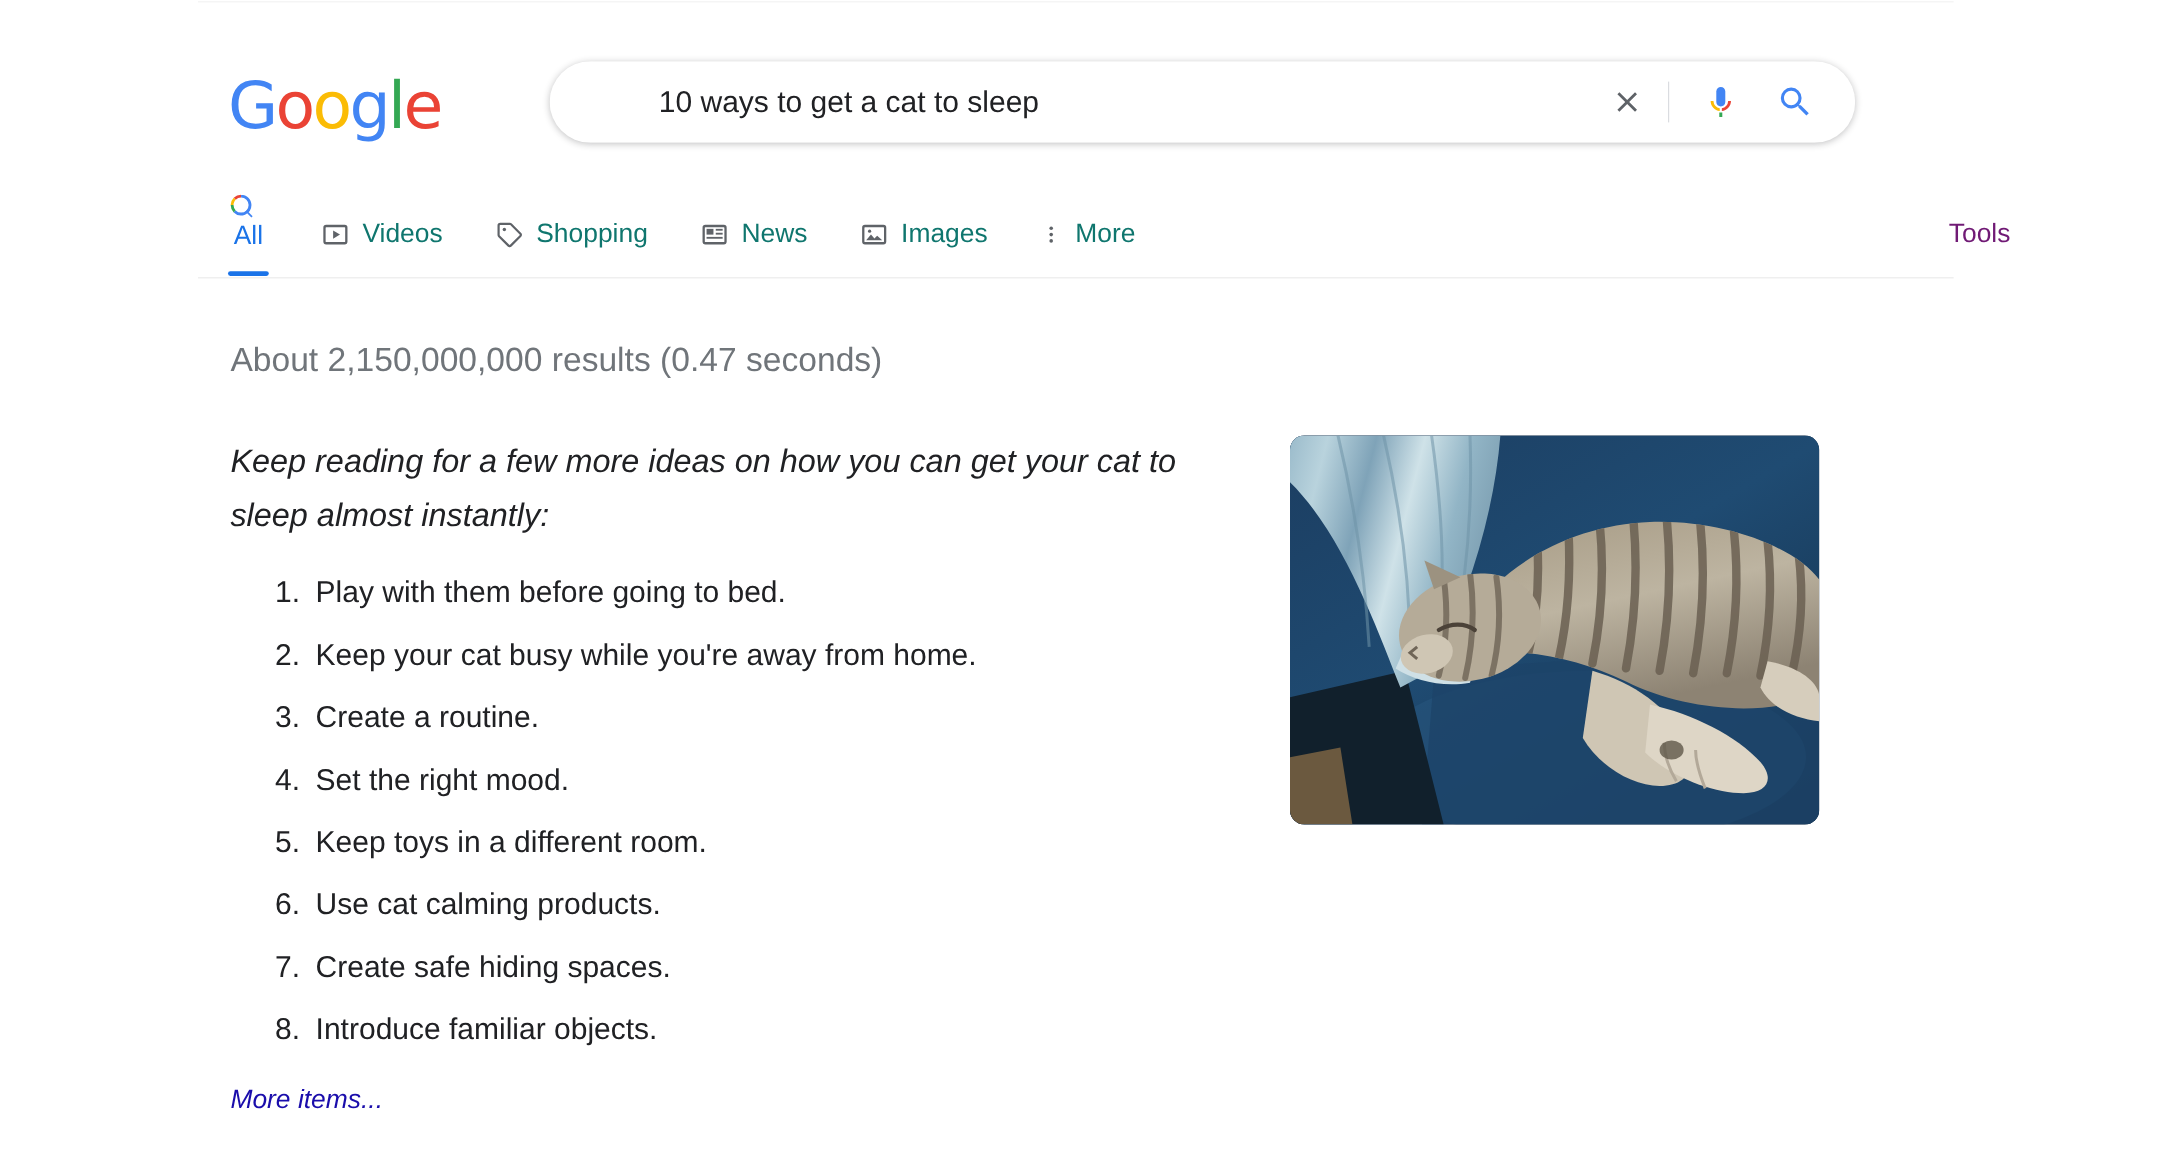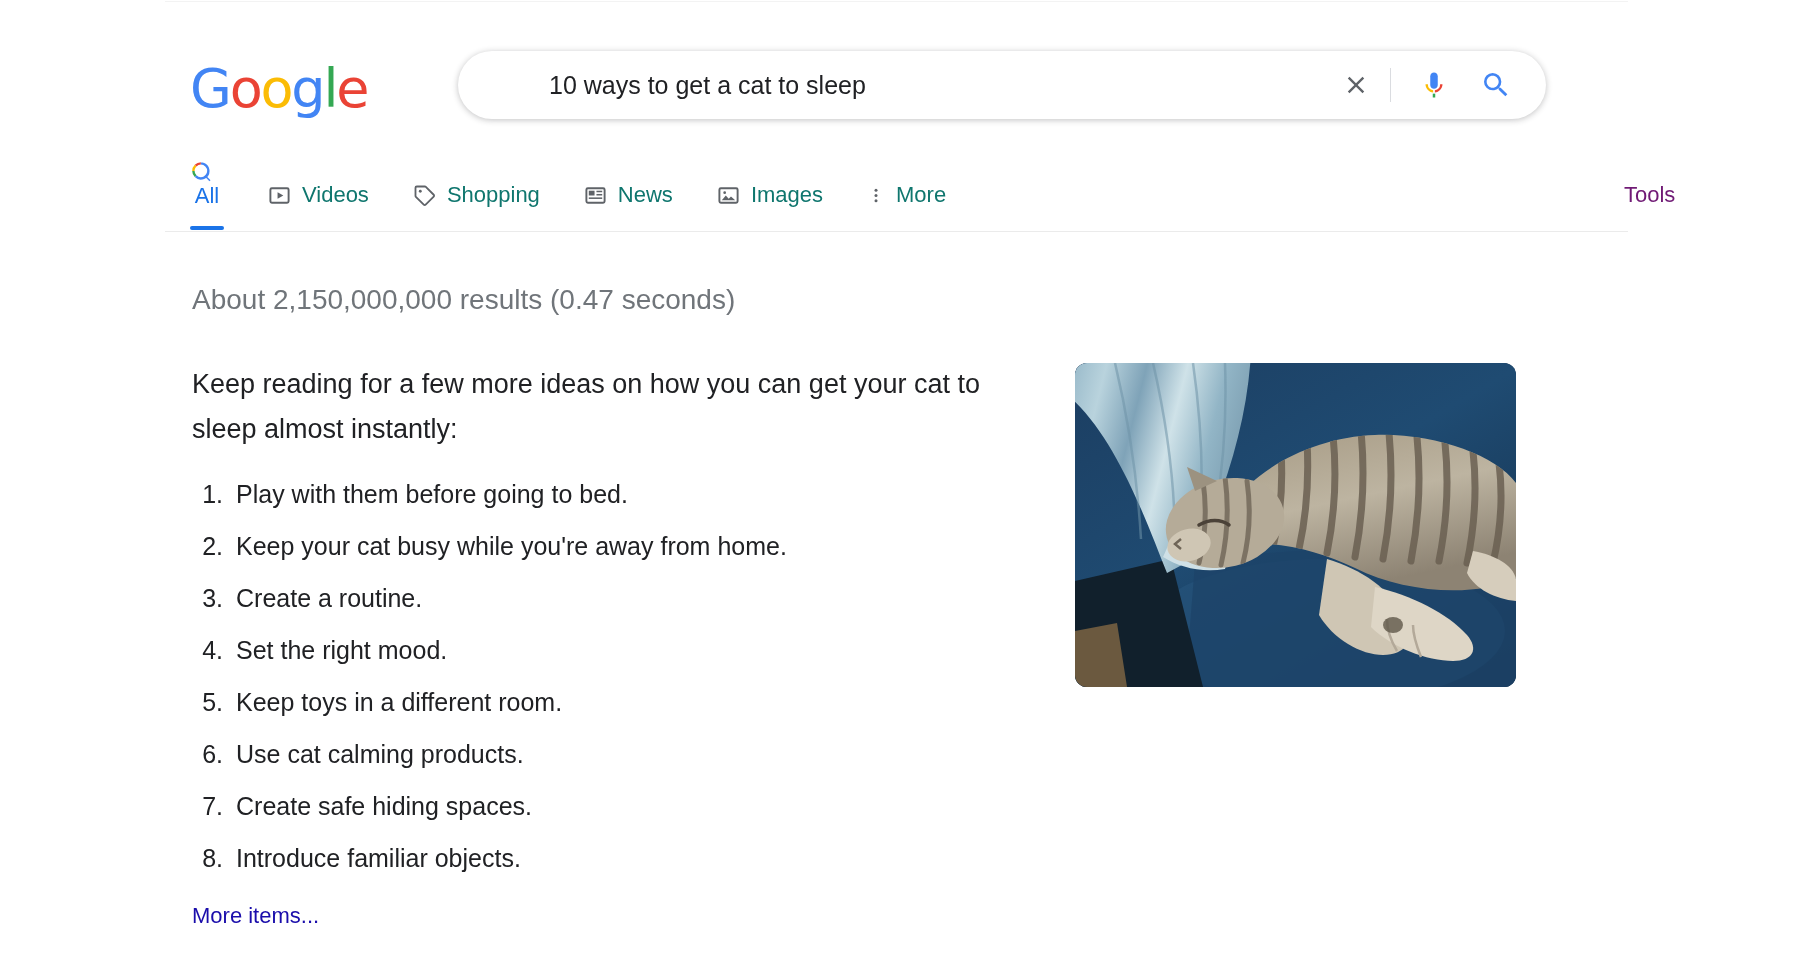--- a/index.html
+++ b/index.html
@@ -117,34 +117,36 @@
   }
 
   .snippet {
     position: absolute; left: 192px; top: 362px; width: 790px;
   }
   .snippet-title {
     color: #202124;
     font-size: 27px;
     line-height: 45px;
     font-weight: 400;
+    font-style: italic;
   }
   .snippet-list {
     margin: 16px 0 0 0;
     padding: 0 0 0 38px;
     list-style: decimal;
     color: #202124;
     font-size: 25px;
     line-height: 52px;
   }
-  .snippet-list li { padding-left: 6px; }
+  .snippet-list li { padding-left: 6px; margin-left: 27px; }
   .more-items {
     position: absolute; left: 192px; top: 903px;
     color: #1a0dab; font-size: 22px;
     cursor: pointer;
+    font-style: italic;
   }
 
   
   .thumb {
     position: absolute;
     left: 1075px; top: 363px;
     width: 441px; height: 324px;
     border-radius: 12px;
     overflow: hidden;
     background: #16304a;

